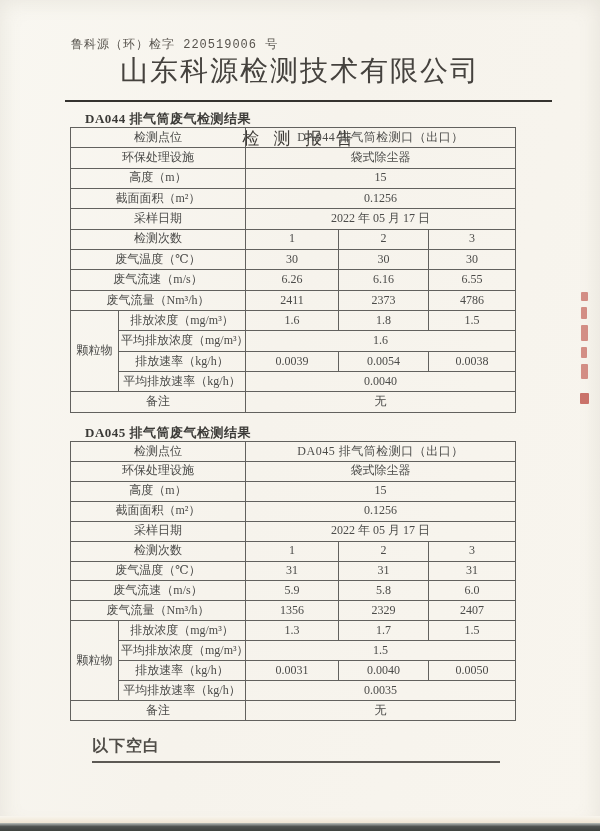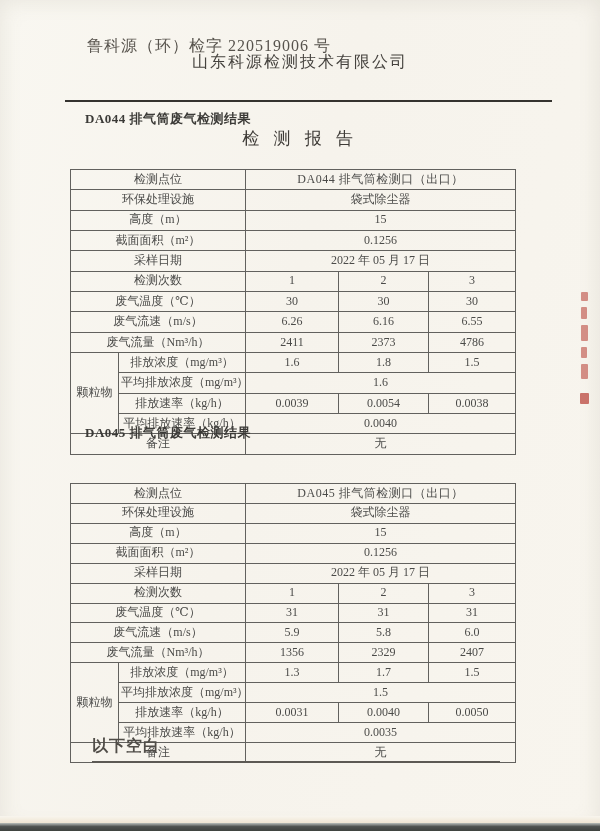--- a/index.html
+++ b/index.html
@@ -7,30 +7,30 @@
     position:relative;
     width:600px;height:831px;
     margin:0 auto;
     background:linear-gradient(105deg,#f9f7f1 0%,#f6f3ec 45%,#f8f5ee 100%);
     font-family:"Liberation Serif","DejaVu Serif",serif;
     color:#4a4a48;
     overflow:hidden;
     box-shadow:inset 0 0 22px rgba(120,110,90,0.14);
   }
   .abs{position:absolute;}
-  .report-no{left:87px;top:36px;font-size:16px;color:#57534d;letter-spacing:1px;}
-  .company{left:0;top:52px;width:600px;text-align:center;font-size:16px;letter-spacing:2px;color:#45423e;}
+  .report-no{left:71px;top:36px;font-size:12px;color:#57534d;letter-spacing:1px;font-family:Liberation Mono, monospace;}
+  .company{left:0;top:52px;width:600px;text-align:center;font-size:28px;letter-spacing:2px;color:#45423e;}
   .report-title{left:0;top:79px;width:600px;text-align:center;font-size:17px;letter-spacing:5px;color:#3e3b37;margin-top:48px;}
   .header-rule{left:65px;top:100px;width:487px;height:2px;background:#35332f;}
   .tbl-title{font-size:13px;font-weight:bold;color:#3b3a37;letter-spacing:0.5px;}
   .t1-title{left:85px;top:110px;}
   .t2-title{left:85px;top:424px;}
   table.rt{
     position:absolute;border-collapse:collapse;table-layout:fixed;
-    width:446px;font-size:12px;color:#4b4b49;margin-top:42px;
+    width:446px;font-size:12px;color:#4b4b49;
   }
   table.t1{left:70px;top:127px;height:286px;}
   table.t2{left:70px;top:441px;height:280px;}
   table.rt td{
     border:1px solid #62615e;
     text-align:center;vertical-align:middle;
     padding:0 2px;line-height:1.15;
     overflow:hidden;white-space:nowrap;
   }
   td.pointcell{letter-spacing:0.5px;}

